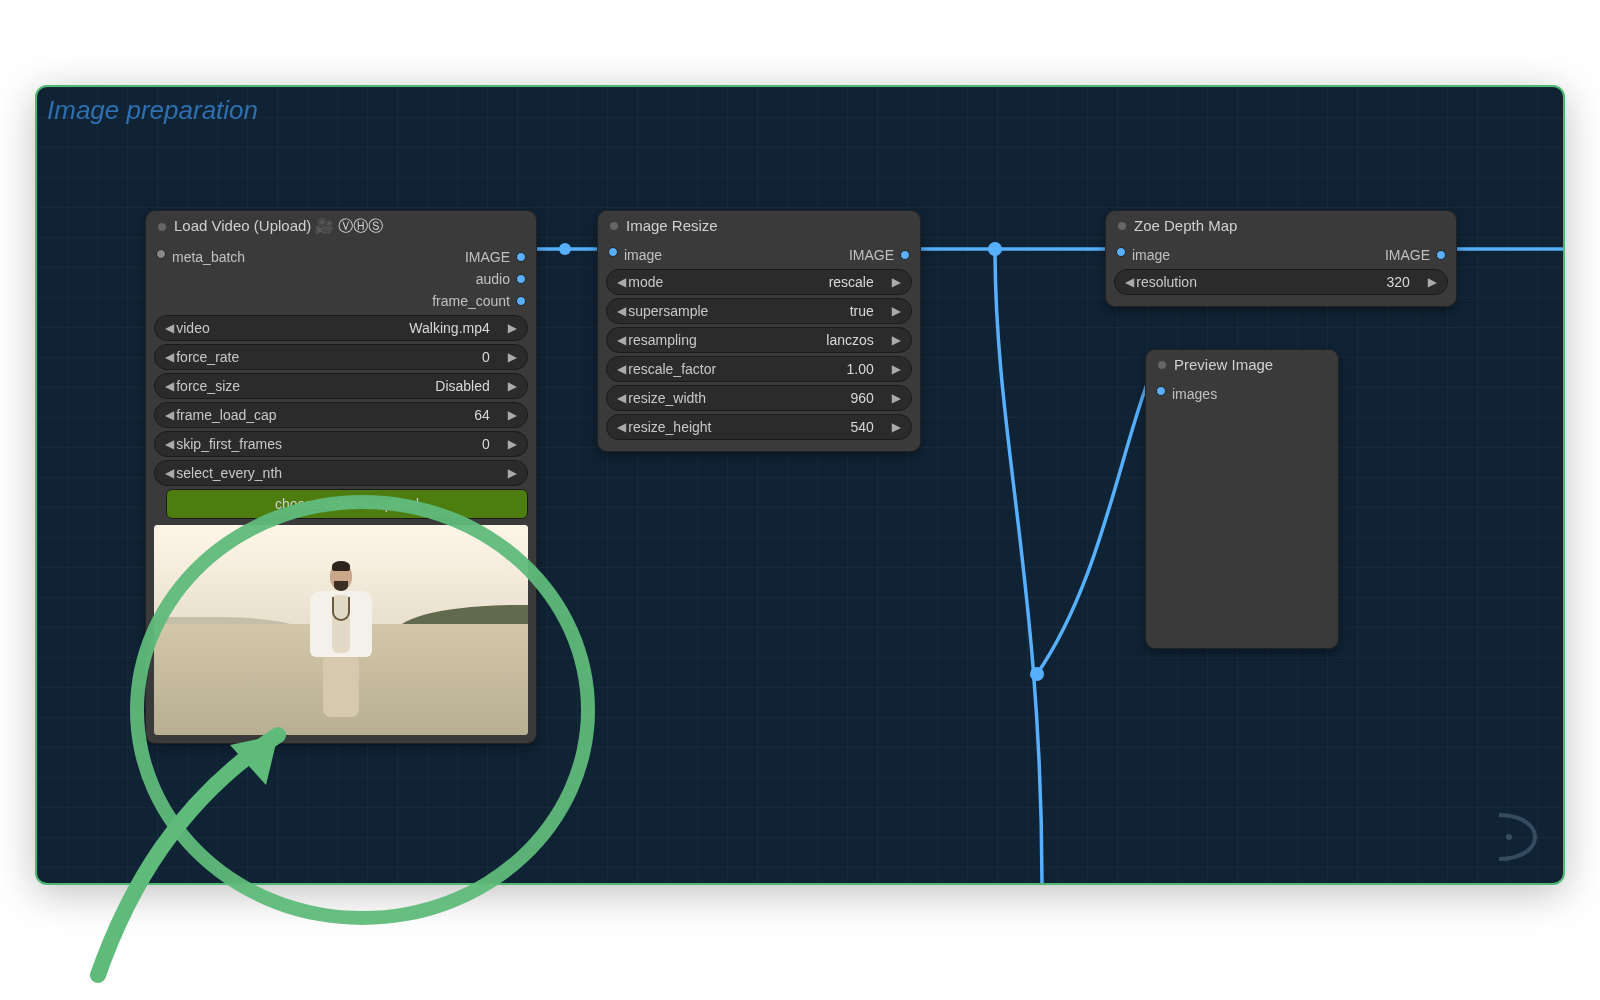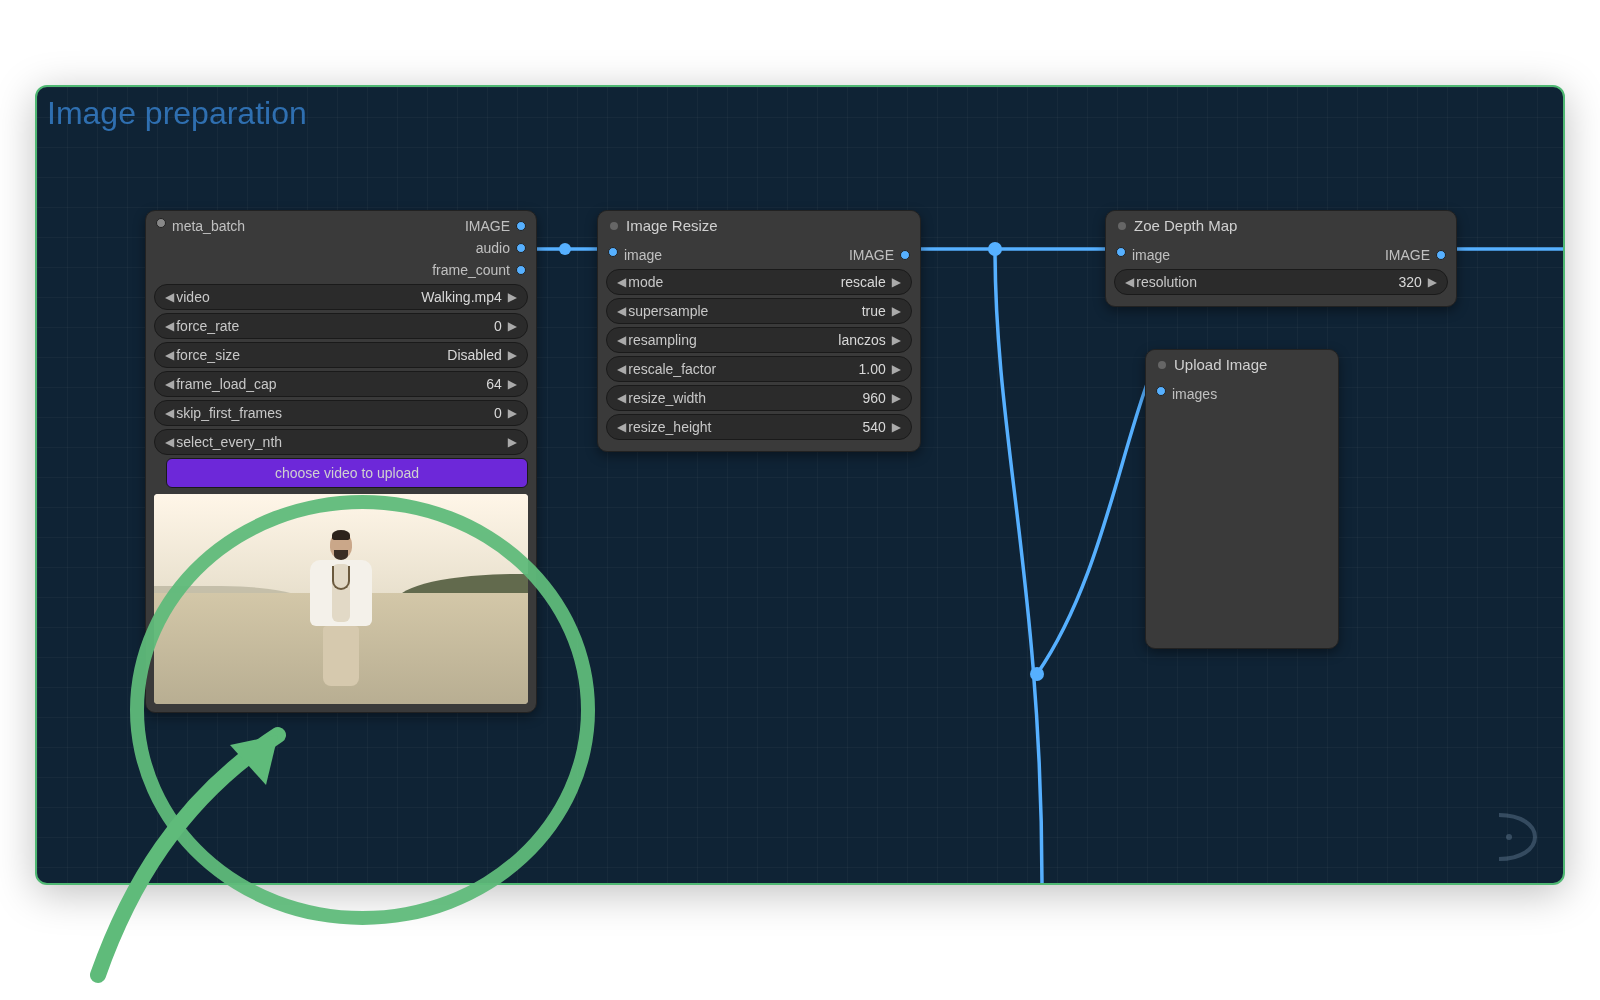--- a/index.html
+++ b/index.html
@@ -30,22 +30,23 @@
     background-image:
       linear-gradient(rgba(255,255,255,0.03) 1px, transparent 1px),
       linear-gradient(90deg, rgba(255,255,255,0.03) 1px, transparent 1px);
     background-size: 30px 30px;
   }
   .group-title {
     position: absolute;
     left: 10px;
     top: 8px;
     color: #2f6fb0;
-    font-size: 32px;
+    font-size: 26px;
     font-weight: 500;
+    font-style: italic;
   }
   .node {
     position: absolute;
     background: #3a3a3a;
     border: 1px solid #222;
     border-radius: 10px;
     box-shadow: 0 4px 12px rgba(0,0,0,0.4);
     color: #c0c0c0;
     font-size: 14px;
   }
@@ -90,23 +91,23 @@
     background: #2b2b2b;
     border: 1px solid #1a1a1a;
     border-radius: 14px;
     padding: 2px 8px;
     margin: 3px 0;
     height: 26px;
     font-size: 14px;
   }
   .param .arrow { color: #aaa; font-size: 12px; padding: 0 2px; }
   .param-label { flex: 1; color: #c8c8c8; padding-left: 0;}
-  .param-value { color: #d8d8d8; padding-right: 4px; text-align: right;}
+  .param-value { color: #d8d8d8; padding-right: 16px; text-align: right;}
   .upload-btn {
-    background: #6d28d9;
+    background: #4d7c0f;
     border: 1px solid #1a1a1a;
     border-radius: 6px;
     text-align: center;
     padding: 6px;
     margin: 3px 0 6px 12px;
     font-size: 14px;
     color: #d0d0d0;
   }
   .preview-image {
     width: 100%;
@@ -179,20 +180,28 @@
       <circle class="wire-join" cx="958" cy="162" r="7"></circle>
       <path class="wire" d="M958 162 C 958 350, 1005 500, 1005 800"></path>
       <circle class="wire-join" cx="1000" cy="587" r="7"></circle>
 
       <path class="wire" d="M1390 162 C 1450 162, 1500 162, 1560 162"></path>
 
       <path class="wire" d="M1000 587 C 1060 500, 1080 380, 1110 297"></path>
     </svg>
 
     <div class="node" style="left:108px; top:123px; width:392px;">
+      <div class="node-header">
+        <span class="node-header-dot"></span>
+        <span>
+          <span>Load Video (Upload)</span>
+          <span>🎥</span>
+          <span>ⓋⒽⓈ</span>
+        </span>
+      </div>
       <div class="node-body">
         <div class="io-row">
           <div class="io-left">
               <span class="port gray"></span>
               <span>meta_batch</span>
             </div>
           <div class="io-right">
               <span>IMAGE</span>
               <span class="port"></span>
             </div>
@@ -346,21 +355,21 @@
           <span class="param-label">resolution</span>
           <span class="param-value">320</span>
           <span class="arrow">▶</span>
         </div>
       </div>
     </div>
 
     <div class="node" style="left:1108px; top:262px; width:194px; height:300px;">
       <div class="node-header">
         <span class="node-header-dot"></span>
-        <span>Upload Image</span>
+        <span>Preview Image</span>
       </div>
       <div class="node-body">
         <div class="io-row">
           <div class="io-left">
               <span class="port"></span>
               <span>images</span>
             </div>
         </div>
       </div>
     </div>

